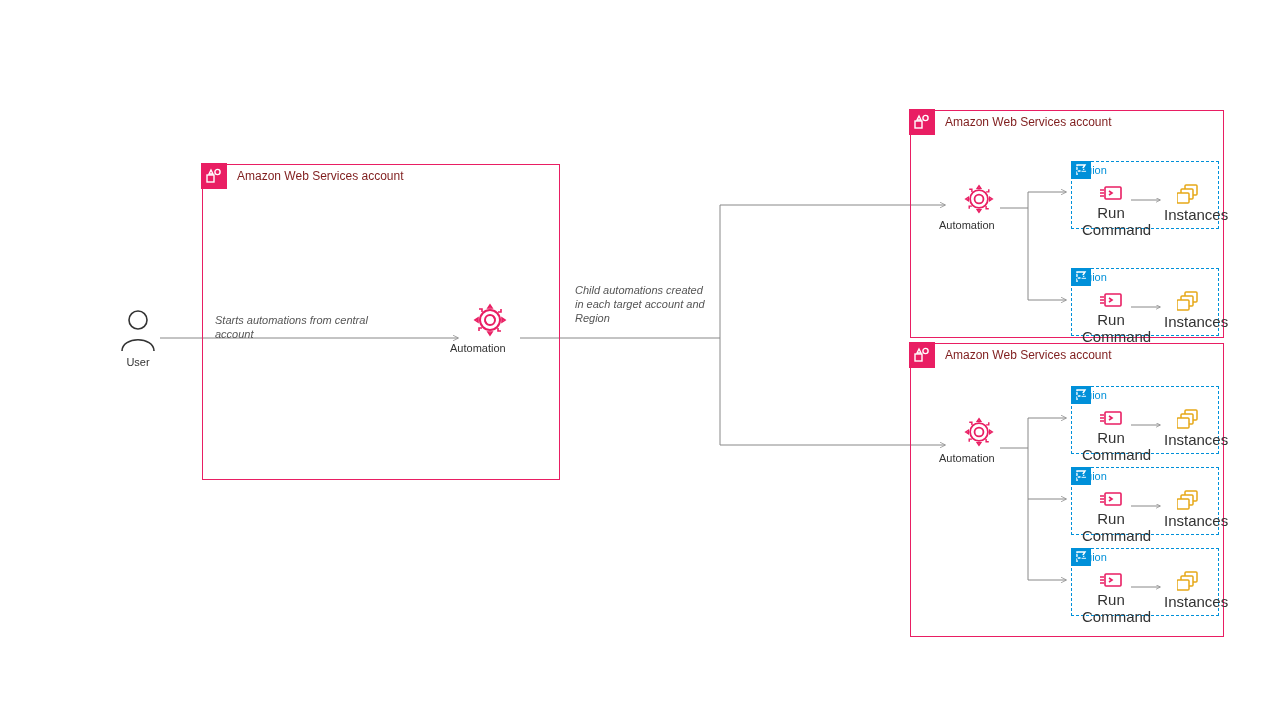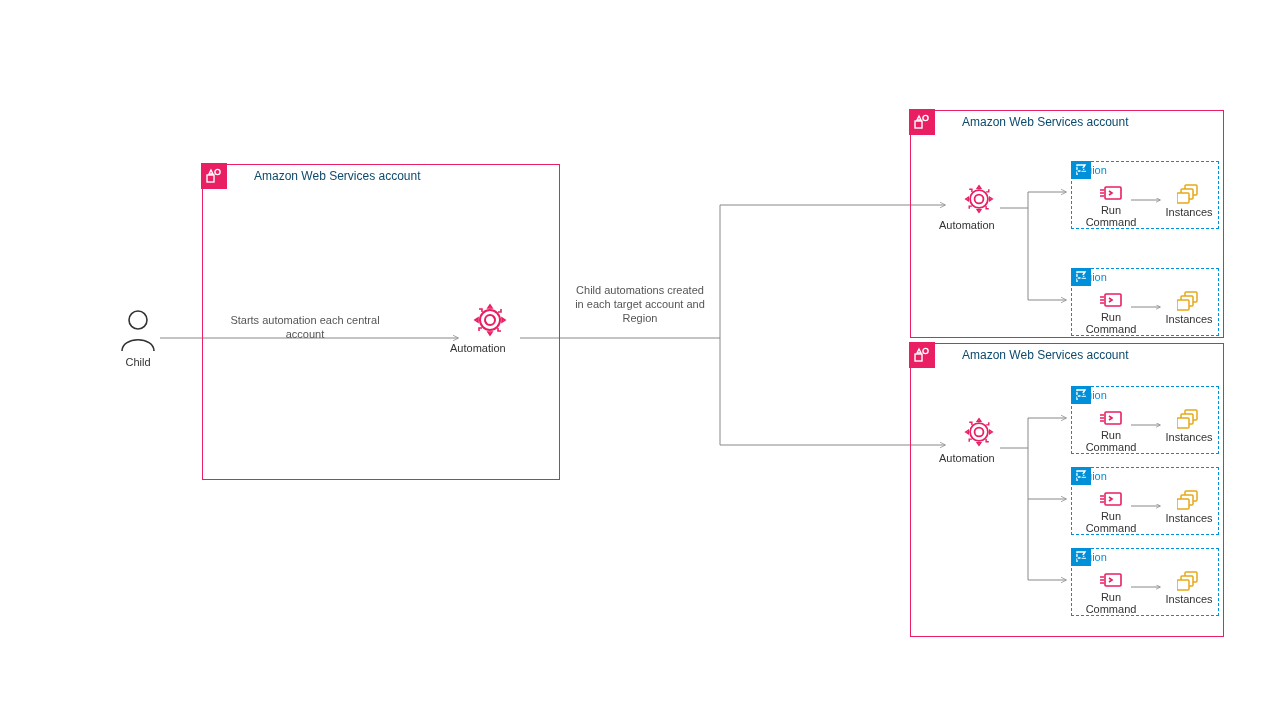--- a/index.html
+++ b/index.html
@@ -27,22 +27,22 @@
   .acct-badge {
     position:absolute;
     top:-2px; left:-2px;
     width:26px; height:26px;
     background:#e91e63;
     display:flex; align-items:center; justify-content:center;
   }
   .acct-badge svg{stroke:#fff;fill:none;stroke-width:1.4;}
   .acct-title {
     position:absolute;
-    top:4px; left:51px;
-    color:#0c4a6e;
+    top:4px; left:34px;
+    color:#7f1d1d;
     font-size:12px;
   }
 
   
   .automation { text-align:left; }
   .automation svg { display:block; margin:0 auto 4px; }
 
   
   .region-box {
     border:1px dashed #0090d9;
@@ -53,23 +53,23 @@
     width:20px;height:18px;
     background:#0090d9;
     display:flex;align-items:center;justify-content:center;
   }
   .region-badge svg{stroke:#fff;fill:none;stroke-width:1.4;}
   .region-title{
     position:absolute; top:2px; left:0; right:0;
     text-align:left; color:#0090d9; font-size:11px;
   }
   .rc-icon, .inst-icon { display:inline-block; vertical-align:middle;}
-  .rc-lbl, .inst-lbl { font-size:11px; text-align:center;}
-
-  .annotation { text-align:center; color:#555; line-height:1.25;}
+  .rc-lbl, .inst-lbl { font-size:15px; text-align:center;}
+
+  .annotation { font-style:italic; text-align:left; color:#555; line-height:1.25;}
 
 </style>
 </head>
 <body>
 
 <svg class="abs" style="left:0;top:0;" width="1280" height="720">
   <defs>
     <marker id="arr" viewBox="0 0 10 10" refX="9" refY="5" markerWidth="6" markerHeight="6" orient="auto">
       <path d="M0 0 L10 5 L0 10" fill="none" stroke="#888" stroke-width="1.2"></path>
     </marker>
@@ -109,34 +109,34 @@
     </g>
   </g>
 </svg>
 
 <div class="abs user-icon" style="left:120px; top:308px;">
   <svg width="36" height="44" viewBox="0 0 36 44">
     <circle cx="18" cy="12" r="9" fill="none" stroke="#333" stroke-width="1.6"></circle>
     <path d="M2 43 C2 28, 34 28, 34 43" fill="none" stroke="#333" stroke-width="1.6"></path>
   </svg>
 </div>
-<div class="abs user-label" style="left:108px; top:356px;">Child</div>
+<div class="abs user-label" style="left:108px; top:356px;">User</div>
 
 <div class="abs acct-box" style="left:202px; top:164px; width:358px; height:316px;">
   <div class="acct-badge">
     <svg width="16" height="16" viewBox="0 0 16 16">
         <rect x="1" y="7" width="7" height="7"></rect>
         <circle cx="11.5" cy="4" r="2.6"></circle>
         <path d="M3 6 L5 2 L7 6 Z"></path>
       </svg>
   </div>
   <div class="acct-title">Amazon Web Services account</div>
 </div>
 
-<div class="abs annotation" style="left:215px; top:314px; width:180px;">Starts automation each central account</div>
+<div class="abs annotation" style="left:215px; top:314px; width:180px;">Starts automations from central account</div>
 
 <div class="abs automation" style="left:450px; top:302px; width:80px;">
   <svg width="36" height="36" viewBox="0 0 36 36">
     <g fill="none" stroke="#e91e63" stroke-width="2">
       <circle cx="18" cy="18" r="10"></circle>
       <path d="M18 3 l2 3 l-4 0 z M18 33 l-2 -3 l4 0 z M3 18 l3 -2 l0 4 z M33 18 l-3 2 l0 -4 z M7 7 l3 0 l0 3 M29 7 l0 3 l-3 0 M7 29 l0 -3 l3 0 M29 29 l-3 0 l0 -3" stroke-width="1.6"></path>
       <path d="M13 18 a5 5 0 0 1 10 0 M23 18 a5 5 0 0 1 -10 0"></path>
       <path d="M23 17 l-2 -3 M13 19 l2 3" stroke-width="1.6"></path>
     </g>
   </svg>

